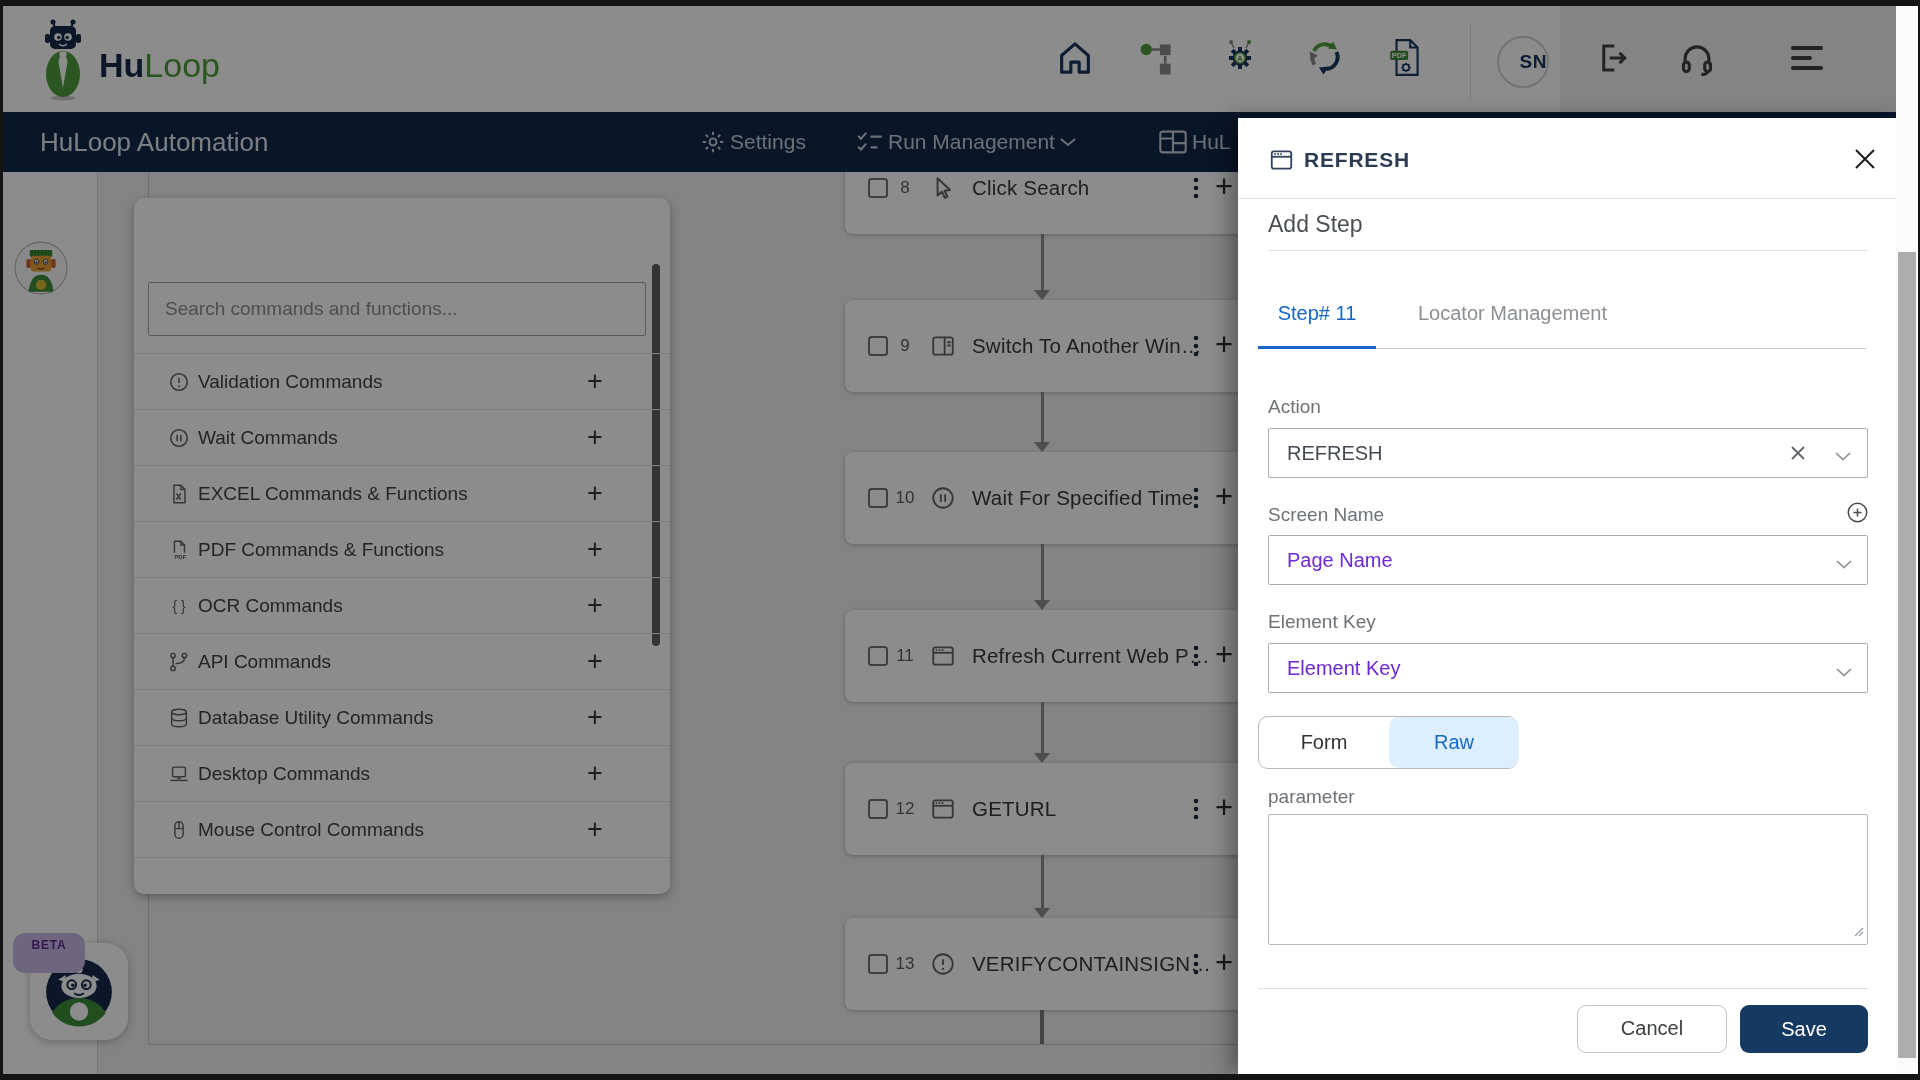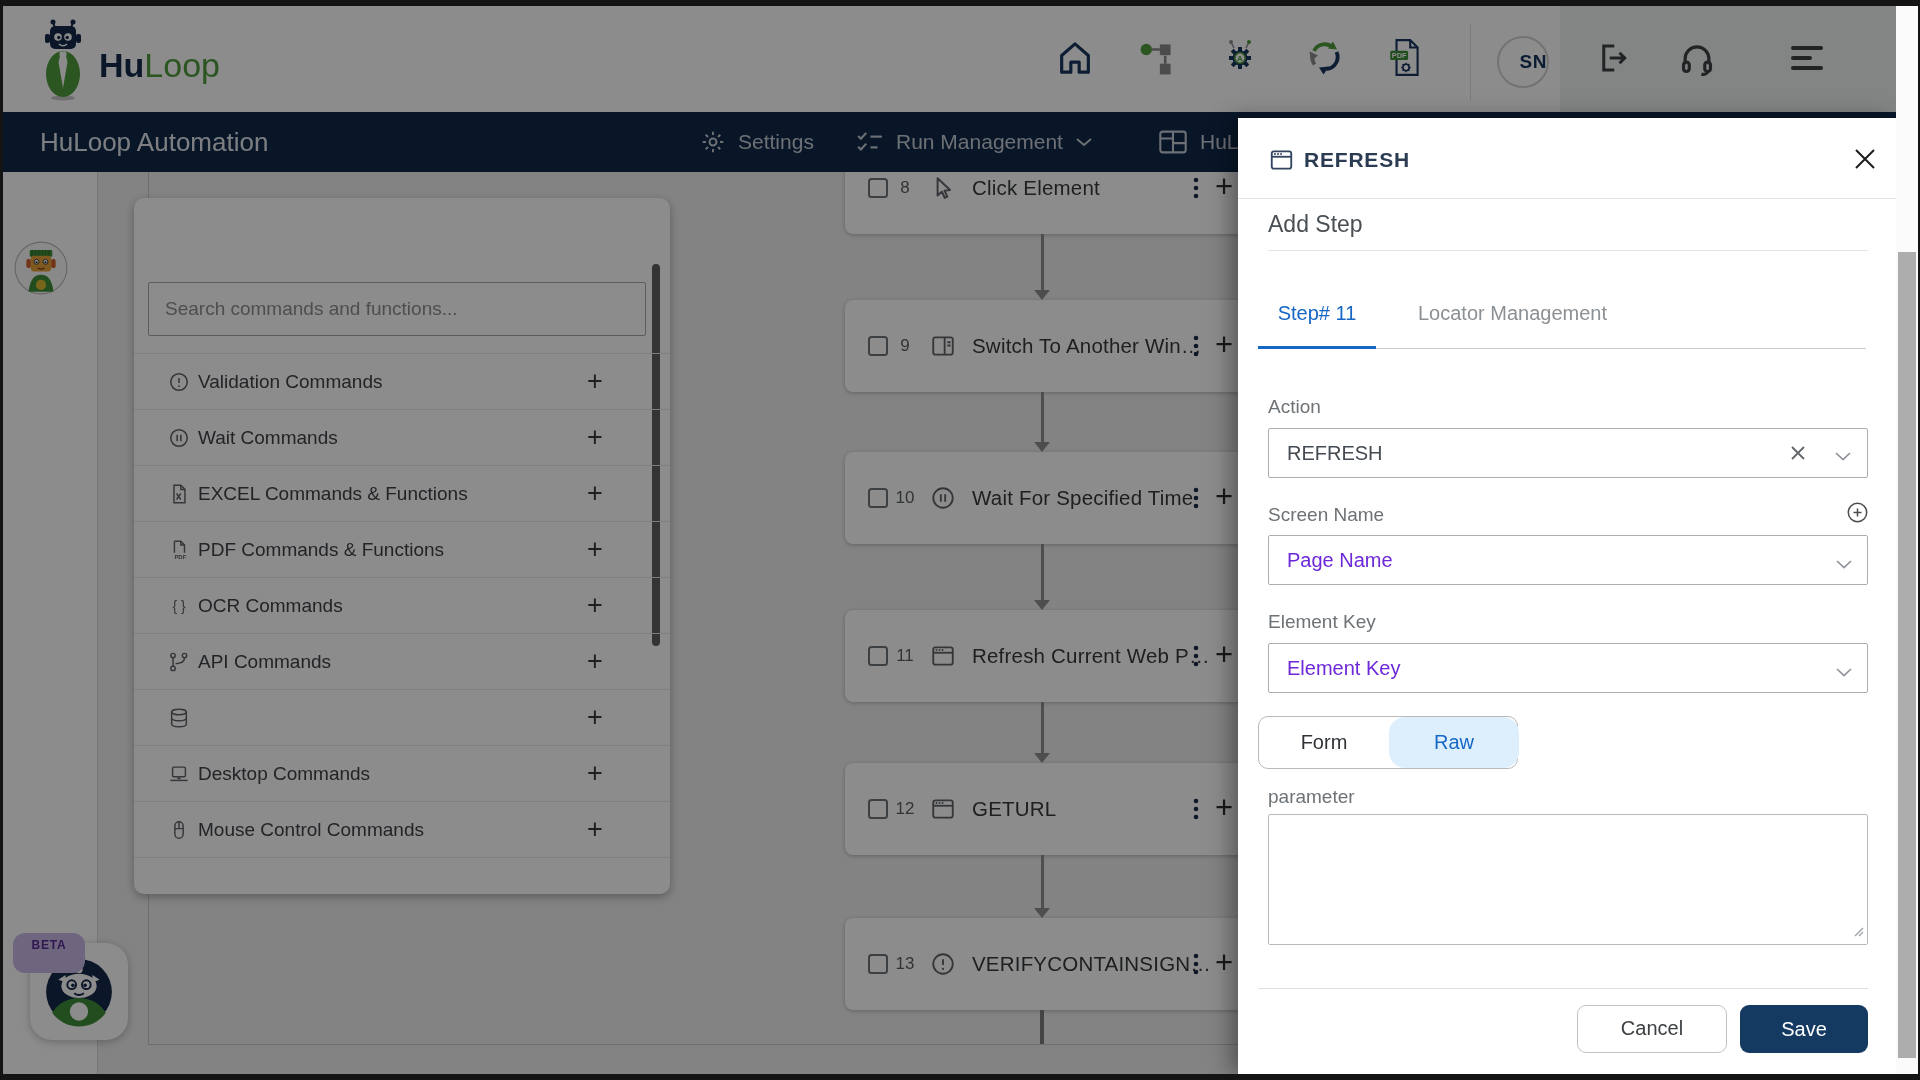--- a/index.html
+++ b/index.html
@@ -11,21 +11,21 @@
   
   #header{position:absolute;left:0;top:0;width:1557px;height:106px;background:#ffffff;}
   .brand-hu{font-size:34px;font-weight:bold;color:#14294b;}
   .brand-loop{font-size:34px;color:#4f9b3d;}
   .hicon{position:absolute;top:32px;width:40px;height:40px;display:flex;align-items:center;justify-content:center;cursor:pointer;}
   .avatar{position:absolute;width:52px;height:52px;border-radius:50%;border:2px solid #d2d2d2;background:#fff;
           display:flex;align-items:center;justify-content:flex-end;font-size:19px;font-weight:bold;color:#16355f;letter-spacing:.5px;}
   
   #navbar{position:absolute;left:0;top:106px;width:1893px;height:60px;background:#10284a;}
   .nav-title{position:absolute;left:37px;top:0;height:60px;line-height:60px;font-size:26px;color:#e2e6ec;}
-  .nav-item{position:absolute;top:0;height:60px;display:flex;align-items:center;gap:12px;color:#c6ccd5;font-size:21px;cursor:pointer;}
+  .nav-item{position:absolute;top:0;height:60px;display:flex;align-items:center;gap:4px;color:#c6ccd5;font-size:21px;cursor:pointer;}
   
   #body{position:absolute;left:0;top:166px;width:1893px;height:902px;background:#efefef;overflow:hidden;}
   #rail{position:absolute;left:0;top:0;width:95px;height:902px;background:#ffffff;border-right:1px solid #d8d8d8;}
   #canvas{position:absolute;left:95px;top:0;width:1798px;height:902px;background:#efefef;}
   .canvas-border-left{position:absolute;left:50px;top:0;width:1px;height:872px;background:#c9c9c9;}
   .canvas-border-bottom{position:absolute;left:50px;top:872px;width:1748px;height:1px;background:#c9c9c9;}
   
   #dragpanel{position:absolute;left:36px;top:26px;width:536px;height:696px;background:#ffffff;border-radius:10px;
              box-shadow:0 3px 10px rgba(0,0,0,.3);}
   .dp-header{position:absolute;left:0;top:0;width:536px;height:64px;border-bottom:1px solid #e3e3e3;}
@@ -70,21 +70,21 @@
   .dw-label{position:absolute;left:30px;font-size:19px;color:#6d7276;}
   .dw-field{position:absolute;left:30px;width:600px;height:50px;border:1px solid #adadad;border-radius:2px;background:#fff;}
   .dw-fieldtext{position:absolute;left:18px;top:0;height:48px;line-height:48px;font-size:20px;}
   .dw-input{position:absolute;left:30px;width:600px;height:50px;border:1px solid #adadad;border-radius:2px;background:#fff;
             padding:0 60px 0 18px;font-size:20px;color:#444b52;font-family:"Liberation Sans",sans-serif;}
   .ph{color:#6d28d9;}
   .dw-chev{position:absolute;top:20px;cursor:pointer;}
   .seg{position:absolute;left:20px;top:598px;width:260px;height:53px;border:1px solid #b9b9b9;border-radius:10px;background:#fff;}
   .seg-form{position:absolute;left:0;top:0;width:130px;height:51px;line-height:51px;text-align:center;font-size:20px;color:#2f3337;cursor:pointer;}
   .seg-raw{position:absolute;left:130px;top:0;width:130px;height:51px;line-height:51px;text-align:center;font-size:20px;color:#1769c5;
-           background:#ddeffd;border-radius:16px;cursor:pointer;}
+           background:#ddeffd;border-radius:10px;cursor:pointer;}
   .dw-textarea-wrap{position:absolute;left:30px;top:696px;width:600px;height:131px;border:1px solid #b9b9b9;border-radius:2px;background:#fff;}
   .dw-textarea{width:100%;height:100%;border:none;resize:none;outline:none;background:transparent;font-family:"Liberation Sans",sans-serif;font-size:18px;padding:8px 12px;}
   .btn-cancel{position:absolute;left:339px;top:887px;width:150px;height:48px;background:#fff;border:1.5px solid #c4c4c4;border-radius:9px;
               text-align:center;line-height:45px;font-size:20px;color:#3c4043;cursor:pointer;}
   .btn-save{position:absolute;left:502px;top:887px;width:128px;height:48px;background:#143a61;border-radius:9px;
             text-align:center;line-height:48px;font-size:20px;color:#ffffff;cursor:pointer;}
   
   #pagescroll{position:absolute;left:1896px;top:6px;width:22px;height:1068px;background:#fbfbfb;z-index:70;}
   #pagescroll .thumb{position:absolute;left:2px;top:246px;width:18px;height:806px;background:#adadad;}
 </style>
@@ -303,20 +303,21 @@
                   </svg></span>
               <span class="rlabel">API Commands</span>
               <span class="rplus">+</span>
             </div>
             <div class="dp-row">
               <span class="ric"><svg width="22" height="22" viewBox="0 0 24 24" fill="none" stroke="#5f6368" stroke-width="1.6">
                     <ellipse cx="12" cy="5.5" rx="8" ry="3"></ellipse>
                     <path d="M4 5.5 V18.5 c0 1.7 3.6 3 8 3 s8 -1.3 8 -3 V5.5"></path>
                     <path d="M4 12 c0 1.7 3.6 3 8 3 s8 -1.3 8 -3"></path>
                   </svg></span>
+              <span class="rlabel">Database Utility Commands</span>
               <span class="rplus">+</span>
             </div>
             <div class="dp-row">
               <span class="ric"><svg width="22" height="22" viewBox="0 0 24 24" fill="none" stroke="#5f6368" stroke-width="1.6">
                     <rect x="5" y="4.5" width="14" height="10.5" rx="1.5"></rect>
                     <path d="M2.5 19 H21.5"></path>
                     <path d="M10 16.8 h4"></path>
                   </svg></span>
               <span class="rlabel">Desktop Commands</span>
               <span class="rplus">+</span>
@@ -331,21 +332,21 @@
             </div>
           </div>
         </div>
 
         <div class="wcard" style="top:-30px;">
           <span class="wcheck"></span>
           <span class="wnum">8</span>
           <span class="wicon"><svg width="26" height="26" viewBox="0 0 24 24" fill="none" stroke="#5f6368" stroke-width="1.8" stroke-linejoin="round">
                 <path d="M7 3 L7 19 L11 15.5 L13.6 21 L16 19.9 L13.4 14.5 L18.5 13.8 Z"></path>
               </svg></span>
-          <span class="wlabel">Click Element</span>
+          <span class="wlabel">Click Search</span>
           <span class="wkebab"><svg width="6" height="22" viewBox="0 0 6 22" fill="#1b2b47">
                 <circle cx="3" cy="3" r="2.3"></circle>
                 <circle cx="3" cy="11" r="2.3"></circle>
                 <circle cx="3" cy="19" r="2.3"></circle>
               </svg></span>
           <span class="wplus">+</span>
         </div>
         <div class="warrow" style="left:936px;top:62px;height:66px;">
             <span class="stem" style="height:56px;"></span>
             <span class="head" style="top:56px;"></span>

